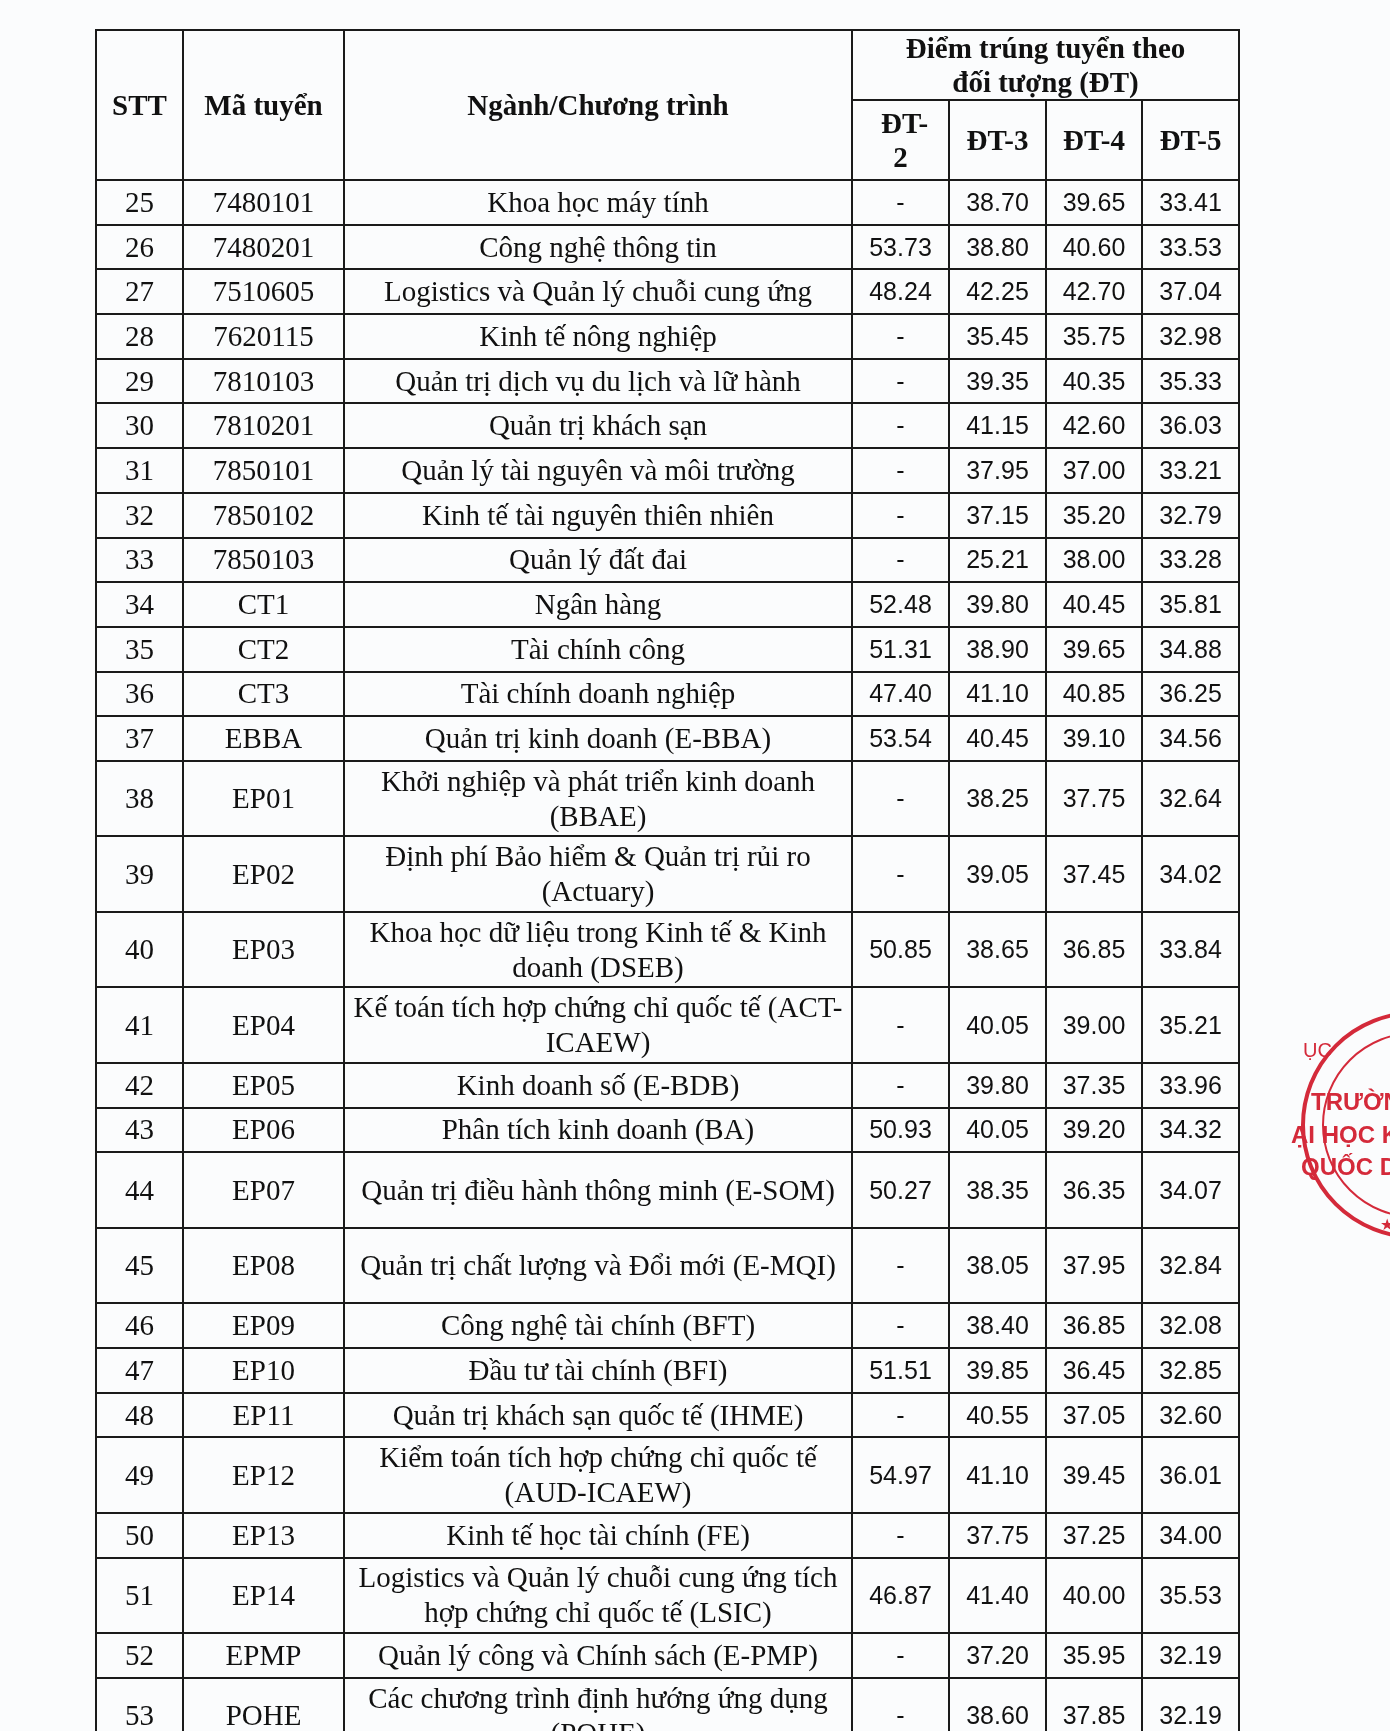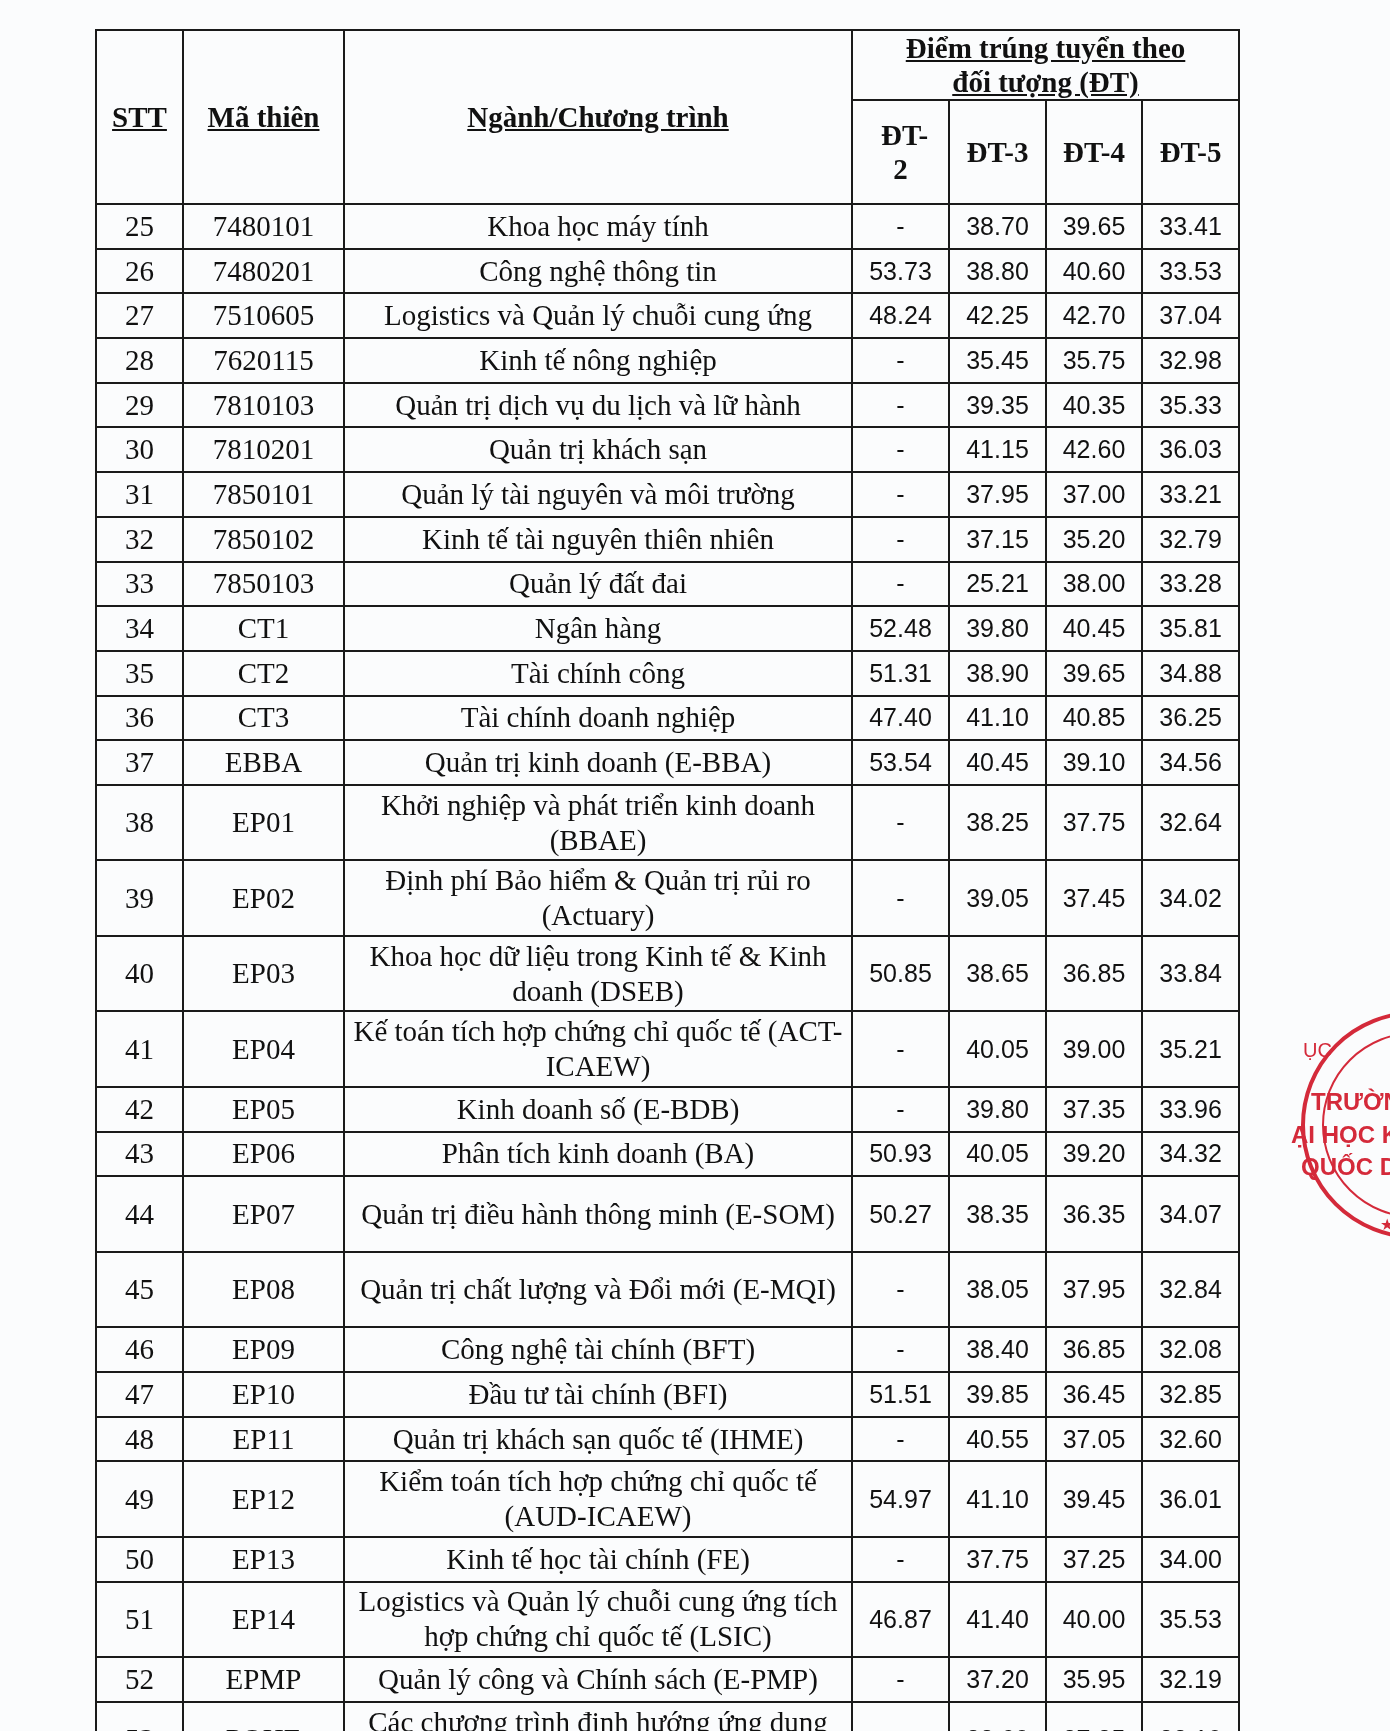--- a/index.html
+++ b/index.html
@@ -6,49 +6,49 @@
   body{width:1390px;height:1731px;background:#fbfcfd;position:relative;overflow:hidden;
        font-family:"Liberation Serif","DejaVu Serif",serif;color:#111;}
   table.scores{position:absolute;left:95px;top:29px;border-collapse:collapse;table-layout:fixed;
        width:1143px;}
   table.scores td, table.scores th{border:2px solid #1a1a1a;text-align:center;vertical-align:middle;padding:0 4px;}
   th{font-weight:bold;font-size:29px;line-height:34px;}
   td.stt,td.code,td.name{font-size:29px;line-height:35px;}
   td.num{font-family:"Liberation Sans","DejaVu Sans",sans-serif;font-size:25px;}
   tr.single td{height:42.7px;}
   tr.double td{height:73.5px;}
-  tr.hrow1 th{height:58px;text-decoration:underline;}
+  tr.hrow1 th{height:58px;}
   tr.hrow2 th{height:78px;}
   .stamp{position:absolute;left:1285px;top:1005px;width:200px;height:240px;}
 </style>
 </head>
 <body>
 
 <table class="scores">
   <colgroup>
     <col style="width:87px">
       <col style="width:161px">
       <col style="width:508px">
     <col style="width:97px">
       <col style="width:97px">
       <col style="width:96px">
       <col style="width:97px">
   </colgroup>
   <thead>
     <tr class="hrow1">
       <th rowspan="2">STT</th>
-      <th rowspan="2">Mã thiên</th>
+      <th rowspan="2">Mã tuyển</th>
       <th rowspan="2">Ngành/Chương trình</th>
       <th colspan="4" style="padding:0 40px;">Điểm trúng tuyển theo đối tượng (ĐT)</th>
     </tr>
     <tr class="hrow2">
       <th style="padding:0 28px;">ĐT-2</th>
       <th style="padding:0 14px;">ĐT-3</th>
       <th style="padding:0 14px;border-radius:12px;">ĐT-4</th>
-      <th style="padding:12px 14px;">ĐT-5</th>
+      <th style="padding:0 14px;">ĐT-5</th>
     </tr>
   </thead>
   <tbody id="tbody">
       <tr class="single">
         <td class="stt">25</td>
         <td class="code">7480101</td>
         <td class="name">Khoa học máy tính</td>
         <td class="num">-</td>
         <td class="num">38.70</td>
         <td class="num">39.65</td>

